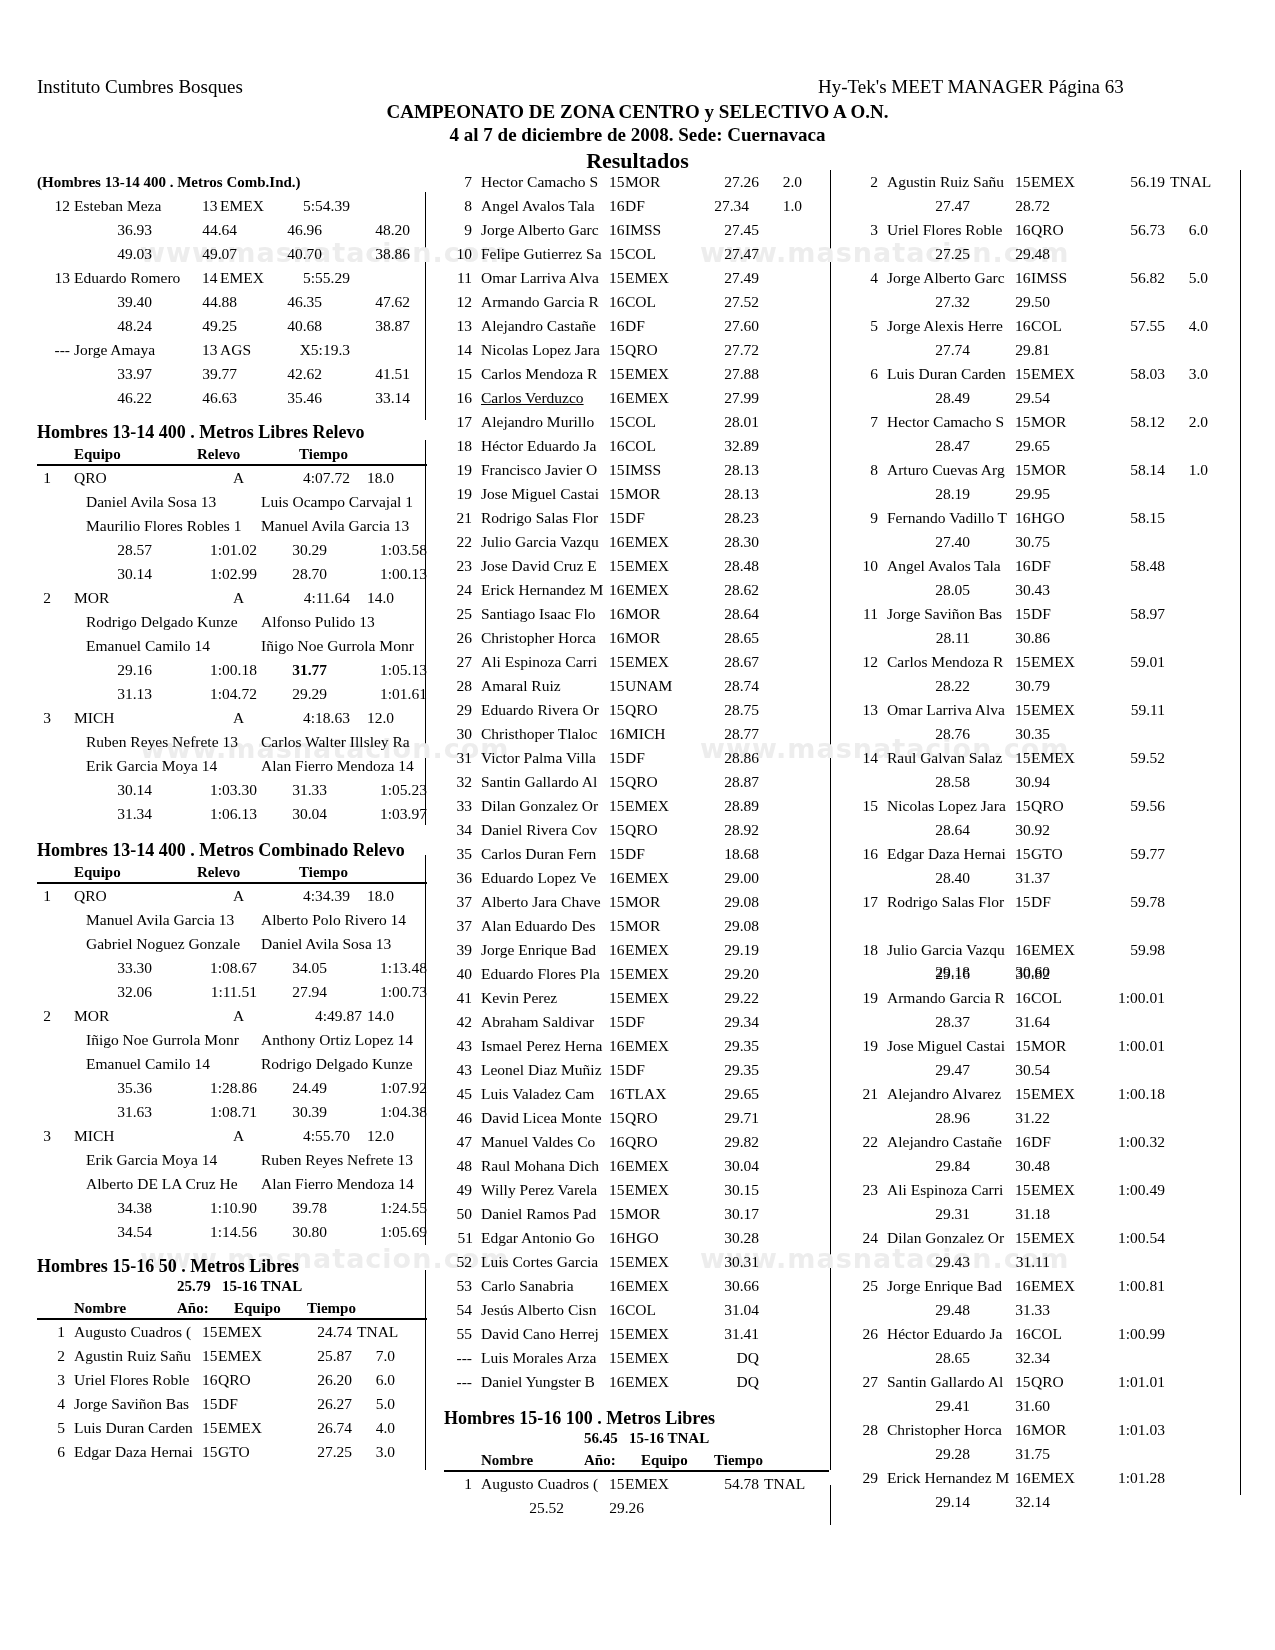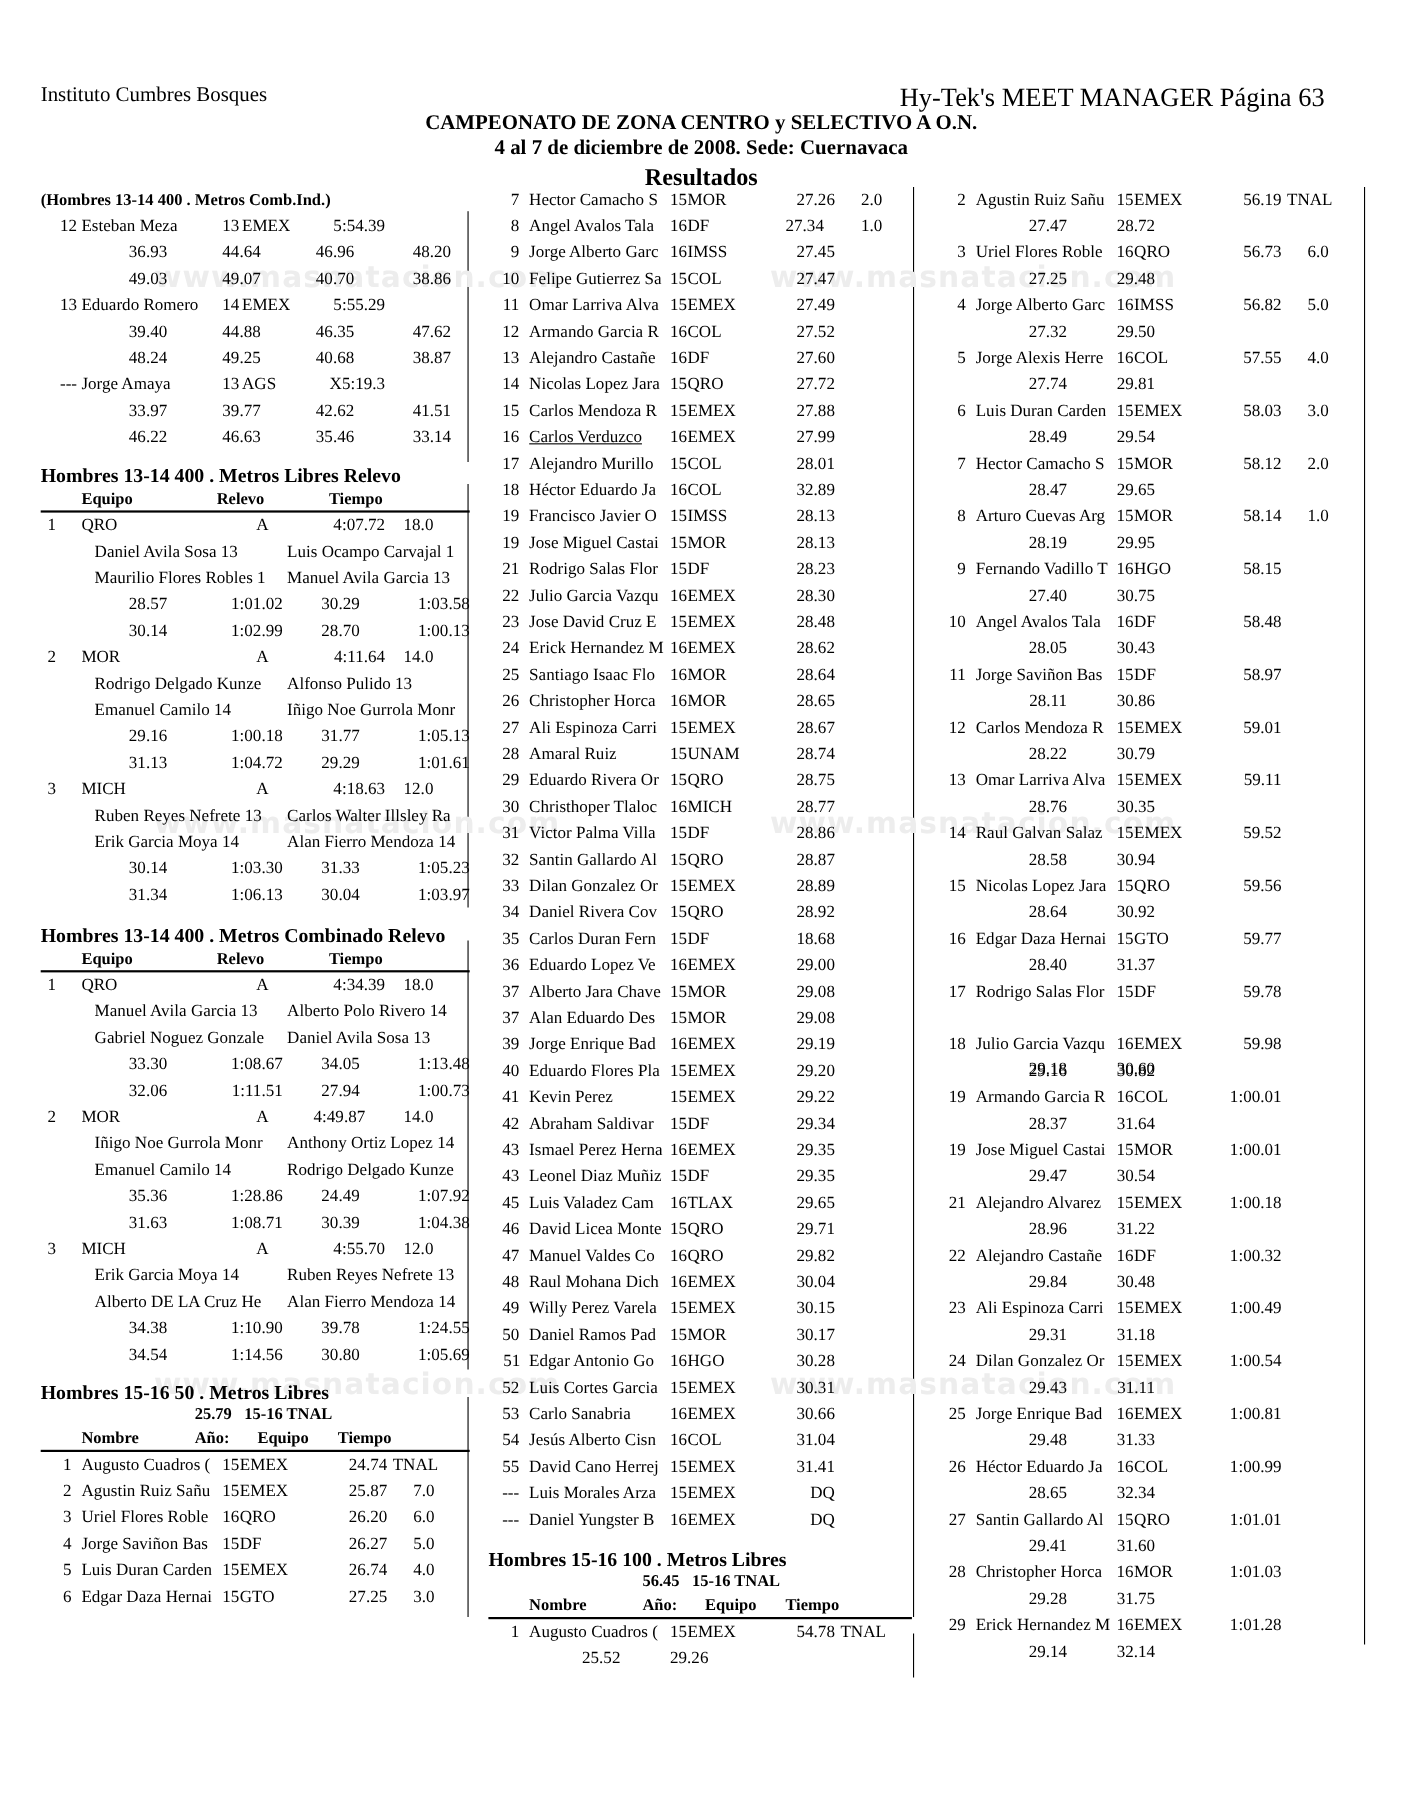--- a/index.html
+++ b/index.html
@@ -1,20 +1,20 @@
 <!DOCTYPE html>
 <html><head>
 <meta charset="utf-8">
 <style>
   html, body { margin:0; padding:0; background:#ffffff; }
   body { width:1275px; height:1650px; position:relative; overflow:hidden;
          font-family:"Liberation Serif", "DejaVu Serif", serif; color:#000; }
   .abs { position:absolute; white-space:nowrap; }
   .hdr-left { left:37px; top:76px; font-size:19px; }
-  .hdr-right { left:818px; top:76px; font-size:24px; }
+  .hdr-right { left:818px; top:76px; font-size:19px; }
   .title { left:0; width:1275px; text-align:center; font-weight:bold; }
   .t1 { top:101px; font-size:19px; }
   .t2 { top:124px; font-size:19px; }
   .t3 { top:148px; font-size:22px; }
   .vline { position:absolute; width:1px; background:#000; }
 
   .row { position:absolute; height:24px; line-height:24px; font-size:15.5px; white-space:nowrap; }
   .c { position:absolute; top:0; white-space:nowrap; }
   .r { text-align:right; }
   .cut { overflow:hidden; }
@@ -158,21 +158,21 @@
       <span class="c cut" style="left:49px;width:160px;">Rodrigo Delgado Kunze</span>
       <span class="c cut" style="left:224px;width:164px;">Alfonso Pulido 13</span>
     </div>
     <div class="row" style="left:37px;top:634px;width:390px;">
       <span class="c cut" style="left:49px;width:160px;">Emanuel Camilo 14</span>
       <span class="c cut" style="left:224px;width:164px;">Iñigo Noe Gurrola Monr</span>
     </div>
     <div class="row" style="left:37px;top:658px;width:390px;">
       <span class="c r" style="left:55px;width:60px;">29.16</span>
       <span class="c r" style="left:135px;width:85px;">1:00.18</span>
-      <span class="c r" style="left:230px;width:60px;">31.77</span>
+      <span class="c r" style="left:230px;width:60px;font-weight:bold;">31.77</span>
       <span class="c r" style="left:313px;width:77px;">1:05.13</span>
     </div>
     <div class="row" style="left:37px;top:682px;width:390px;">
       <span class="c r" style="left:55px;width:60px;">31.13</span>
       <span class="c r" style="left:135px;width:85px;">1:04.72</span>
       <span class="c r" style="left:230px;width:60px;">29.29</span>
       <span class="c r" style="left:313px;width:77px;">1:01.61</span>
     </div>
     <div class="row" style="left:37px;top:706px;width:390px;">
       <span class="c r" style="left:0px;width:14px;">3</span>
@@ -234,21 +234,21 @@
     <div class="row" style="left:37px;top:980px;width:390px;">
       <span class="c r" style="left:55px;width:60px;">32.06</span>
       <span class="c r" style="left:135px;width:85px;">1:11.51</span>
       <span class="c r" style="left:230px;width:60px;">27.94</span>
       <span class="c r" style="left:313px;width:77px;">1:00.73</span>
     </div>
     <div class="row" style="left:37px;top:1004px;width:390px;">
       <span class="c r" style="left:0px;width:14px;">2</span>
       <span class="c " style="left:37px;width:80px;">MOR</span>
       <span class="c " style="left:196px;width:20px;">A</span>
-      <span class="c r" style="left:232px;width:63px;">4:49.87</span>
+      <span class="c r" style="left:262px;width:63px;">4:49.87</span>
       <span class="c r" style="left:320px;width:37px;">14.0</span>
     </div>
     <div class="row" style="left:37px;top:1028px;width:390px;">
       <span class="c cut" style="left:49px;width:160px;">Iñigo Noe Gurrola Monr</span>
       <span class="c cut" style="left:224px;width:164px;">Anthony Ortiz Lopez 14</span>
     </div>
     <div class="row" style="left:37px;top:1052px;width:390px;">
       <span class="c cut" style="left:49px;width:160px;">Emanuel Camilo 14</span>
       <span class="c cut" style="left:224px;width:164px;">Rodrigo Delgado Kunze</span>
     </div>

